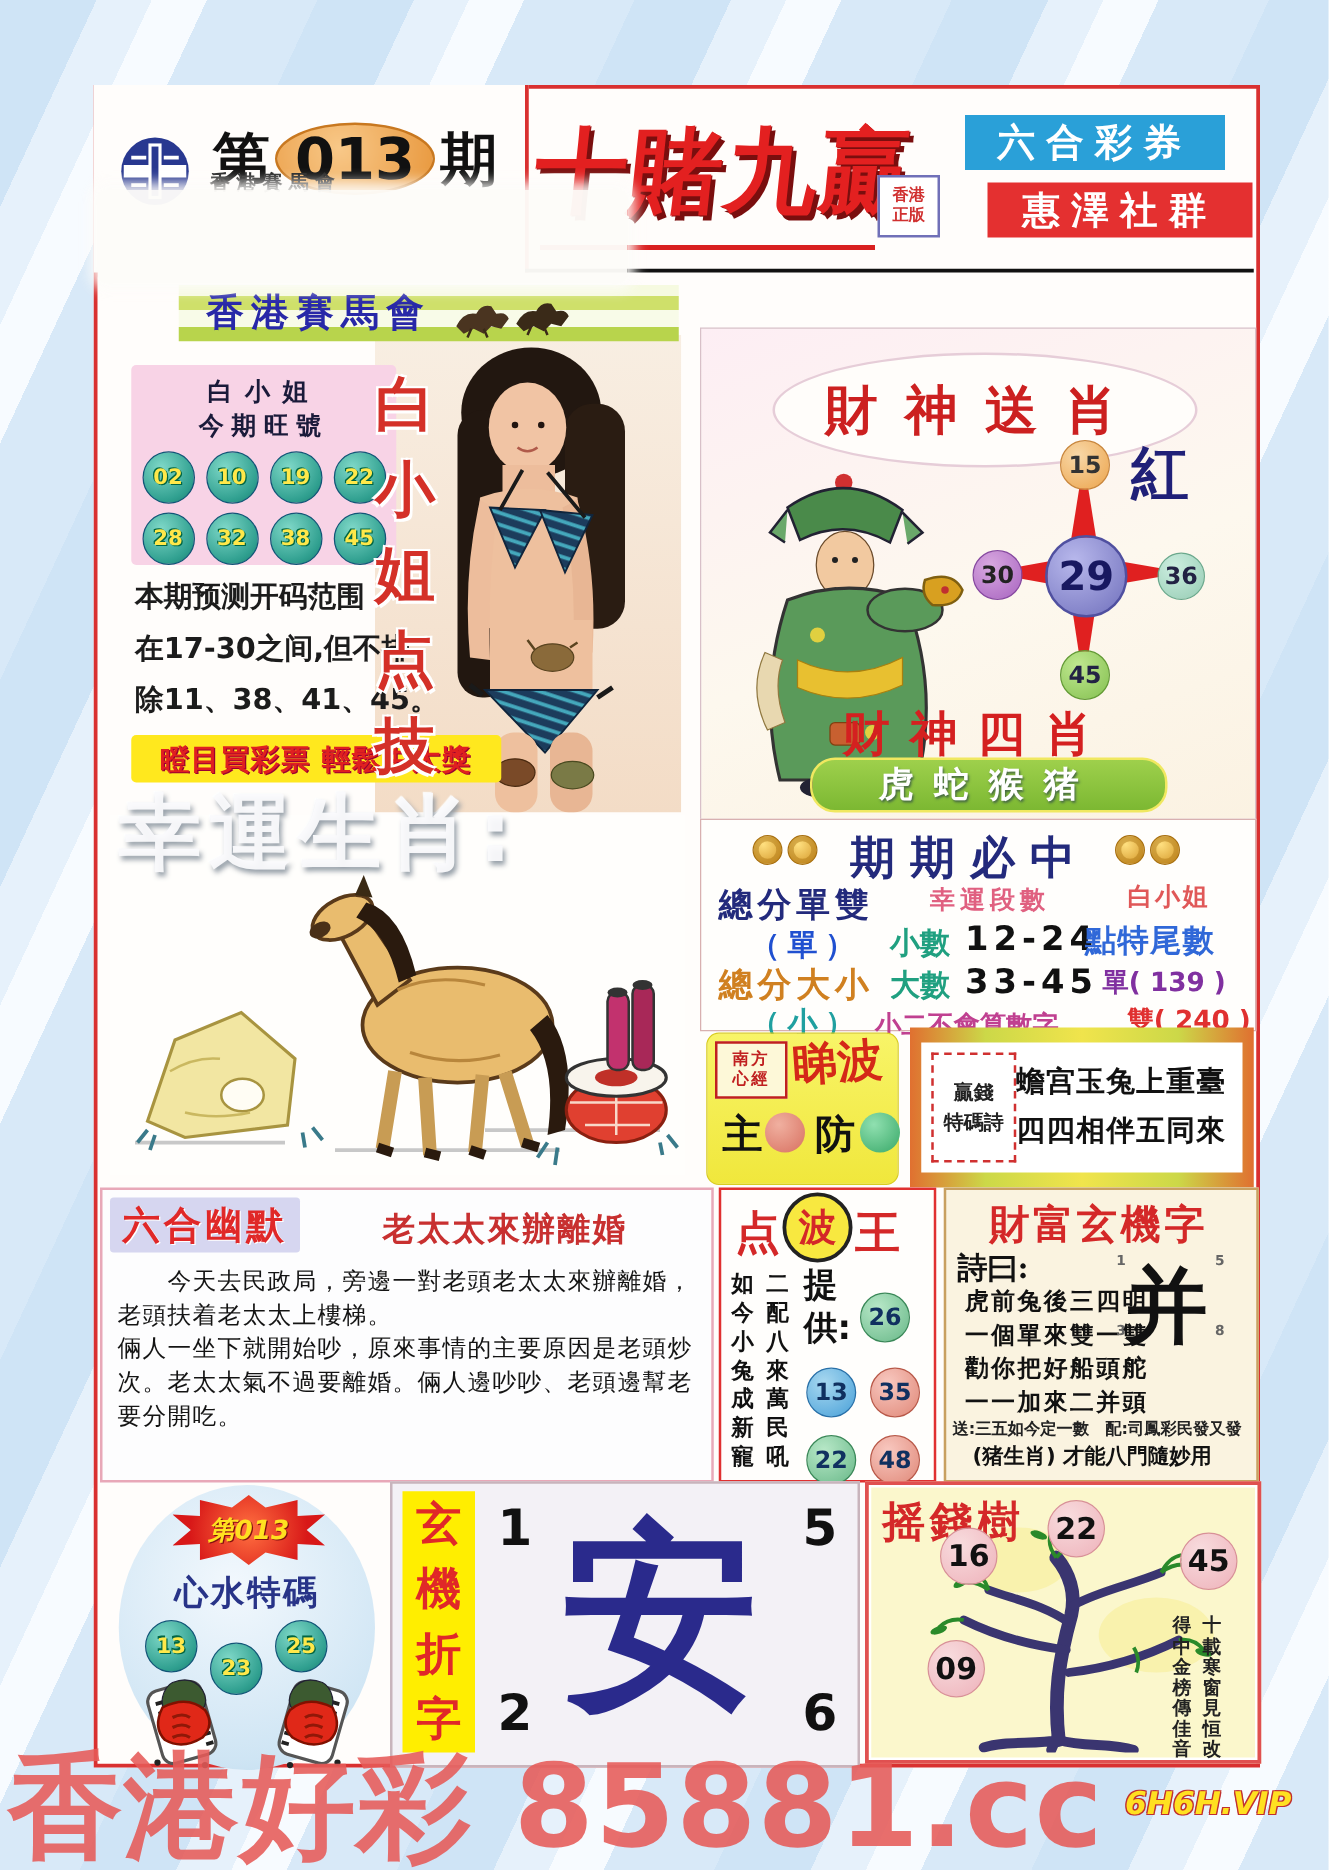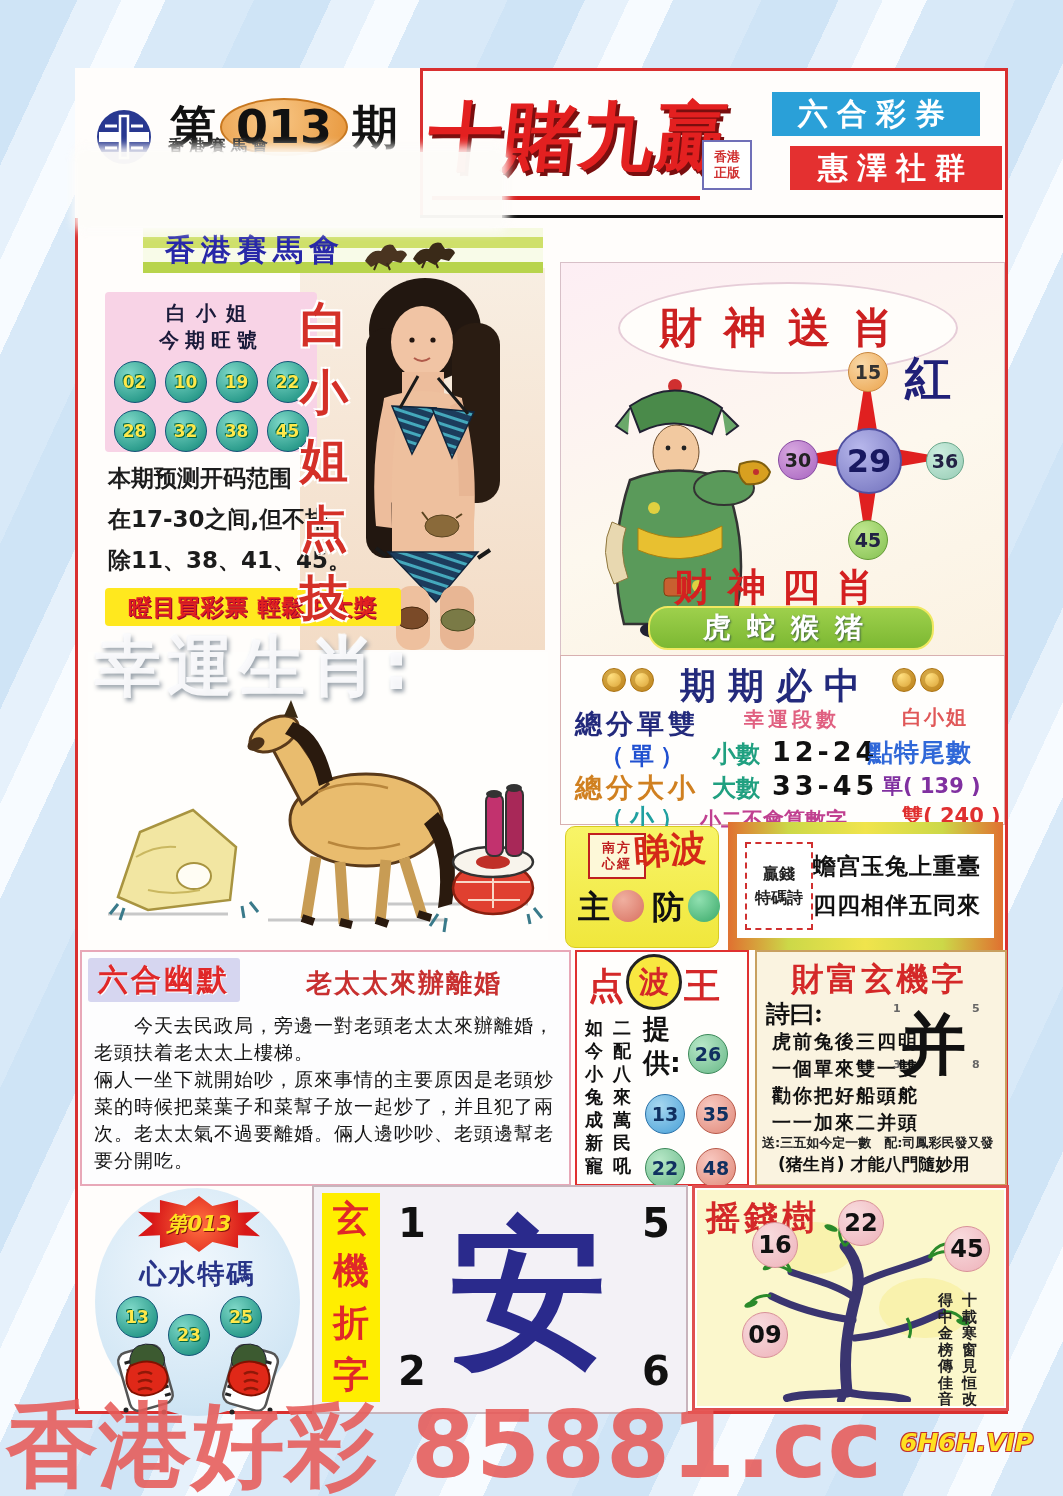--- a/index.html
+++ b/index.html
@@ -93,21 +93,21 @@
   .mw-big-label{left:712px;top:772px;font-size:24px;font-weight:bold;color:#20a080;}
   .mw-big-val{left:772px;top:770px;font-size:27px;font-weight:bold;color:#111;letter-spacing:4px;}
   .mw-note{left:700px;top:806px;font-size:21px;font-weight:bold;color:#c04090;}
   .mwc3t{left:902px;top:704px;font-size:20px;font-weight:bold;color:#e05858;letter-spacing:2px;}
   .mwc3s{left:868px;top:736px;font-size:25px;font-weight:bold;color:#3068d8;letter-spacing:1px;}
   .mw-odd{left:882px;top:772px;font-size:21px;font-weight:bold;color:#8030a0;}
   .mw-even{left:902px;top:802px;font-size:21px;font-weight:bold;color:#e03030;}
 
   
   .south-box{left:565px;top:826px;width:152px;height:120px;background:linear-gradient(180deg,#f8f468,#f0e73c);border-radius:10px;border:1px solid #d8cc20;}
-  .south-corner{left:572px;top:833px;width:54px;height:42px;border:2px solid #c02020;display:flex;flex-direction:column;align-items:center;justify-content:center;background:#fdf8d8;margin-left:16px;}
+  .south-corner{left:572px;top:833px;width:54px;height:42px;border:2px solid #c02020;display:flex;flex-direction:column;align-items:center;justify-content:center;background:#fdf8d8;}
   .south-corner span{font-size:13px;font-weight:bold;color:#c02020;line-height:1.25;letter-spacing:2px;}
   .south-title{left:634px;top:826px;font-size:36px;font-weight:bold;color:#d42818;transform:rotate(-4deg);font-family:"DejaVu Serif",serif;}
   .south-main{left:578px;top:886px;font-size:32px;font-weight:bold;color:#111;}
   .south-defend{left:652px;top:886px;font-size:32px;font-weight:bold;color:#111;}
   .sball{width:32px;height:32px;border-radius:50%;}
   .sb-red{left:612px;top:890px;background:radial-gradient(circle at 35% 30%,#f0b0a0,#d87060);}
   .sb-green{left:688px;top:890px;background:radial-gradient(circle at 35% 30%,#90e0b0,#38a868);}
   .poem-box{left:728px;top:822px;width:275px;height:128px;padding:0;
     background:linear-gradient(90deg,#e07030,#ccd848 22%,#f0e44c 50%,#ccd848 78%,#e07030);display:flex;align-items:center;justify-content:center;}
   .poem-inner{width:257px;height:104px;background:#fff;display:flex;align-items:center;}
@@ -414,21 +414,20 @@
     </div>
   </div>
 
   <div class="abs humor-box"></div>
   <div class="abs humor-title">六合幽默</div>
   <div class="abs humor-sub">老太太來辦離婚</div>
   <div class="abs humor-story">
     <span>　　今天去民政局，旁邊一對老頭老太太來辦離婚，</span>
     <span>老頭扶着老太太上樓梯。</span>
     <span>倆人一坐下就開始吵，原來事情的主要原因是老頭炒</span>
-    <span>菜的時候把菜葉子和菜幫子放一起炒了，并且犯了兩</span>
     <span>次。老太太氣不過要離婚。倆人邊吵吵、老頭邊幫老</span>
     <span>要分開吃。</span>
   </div>
 
   <div class="abs dianbo-box"></div>
   <div class="abs db-t1">点</div>
   <div class="abs db-circle">
     <span>波</span>
   </div>
   <div class="abs db-t3">王</div>

